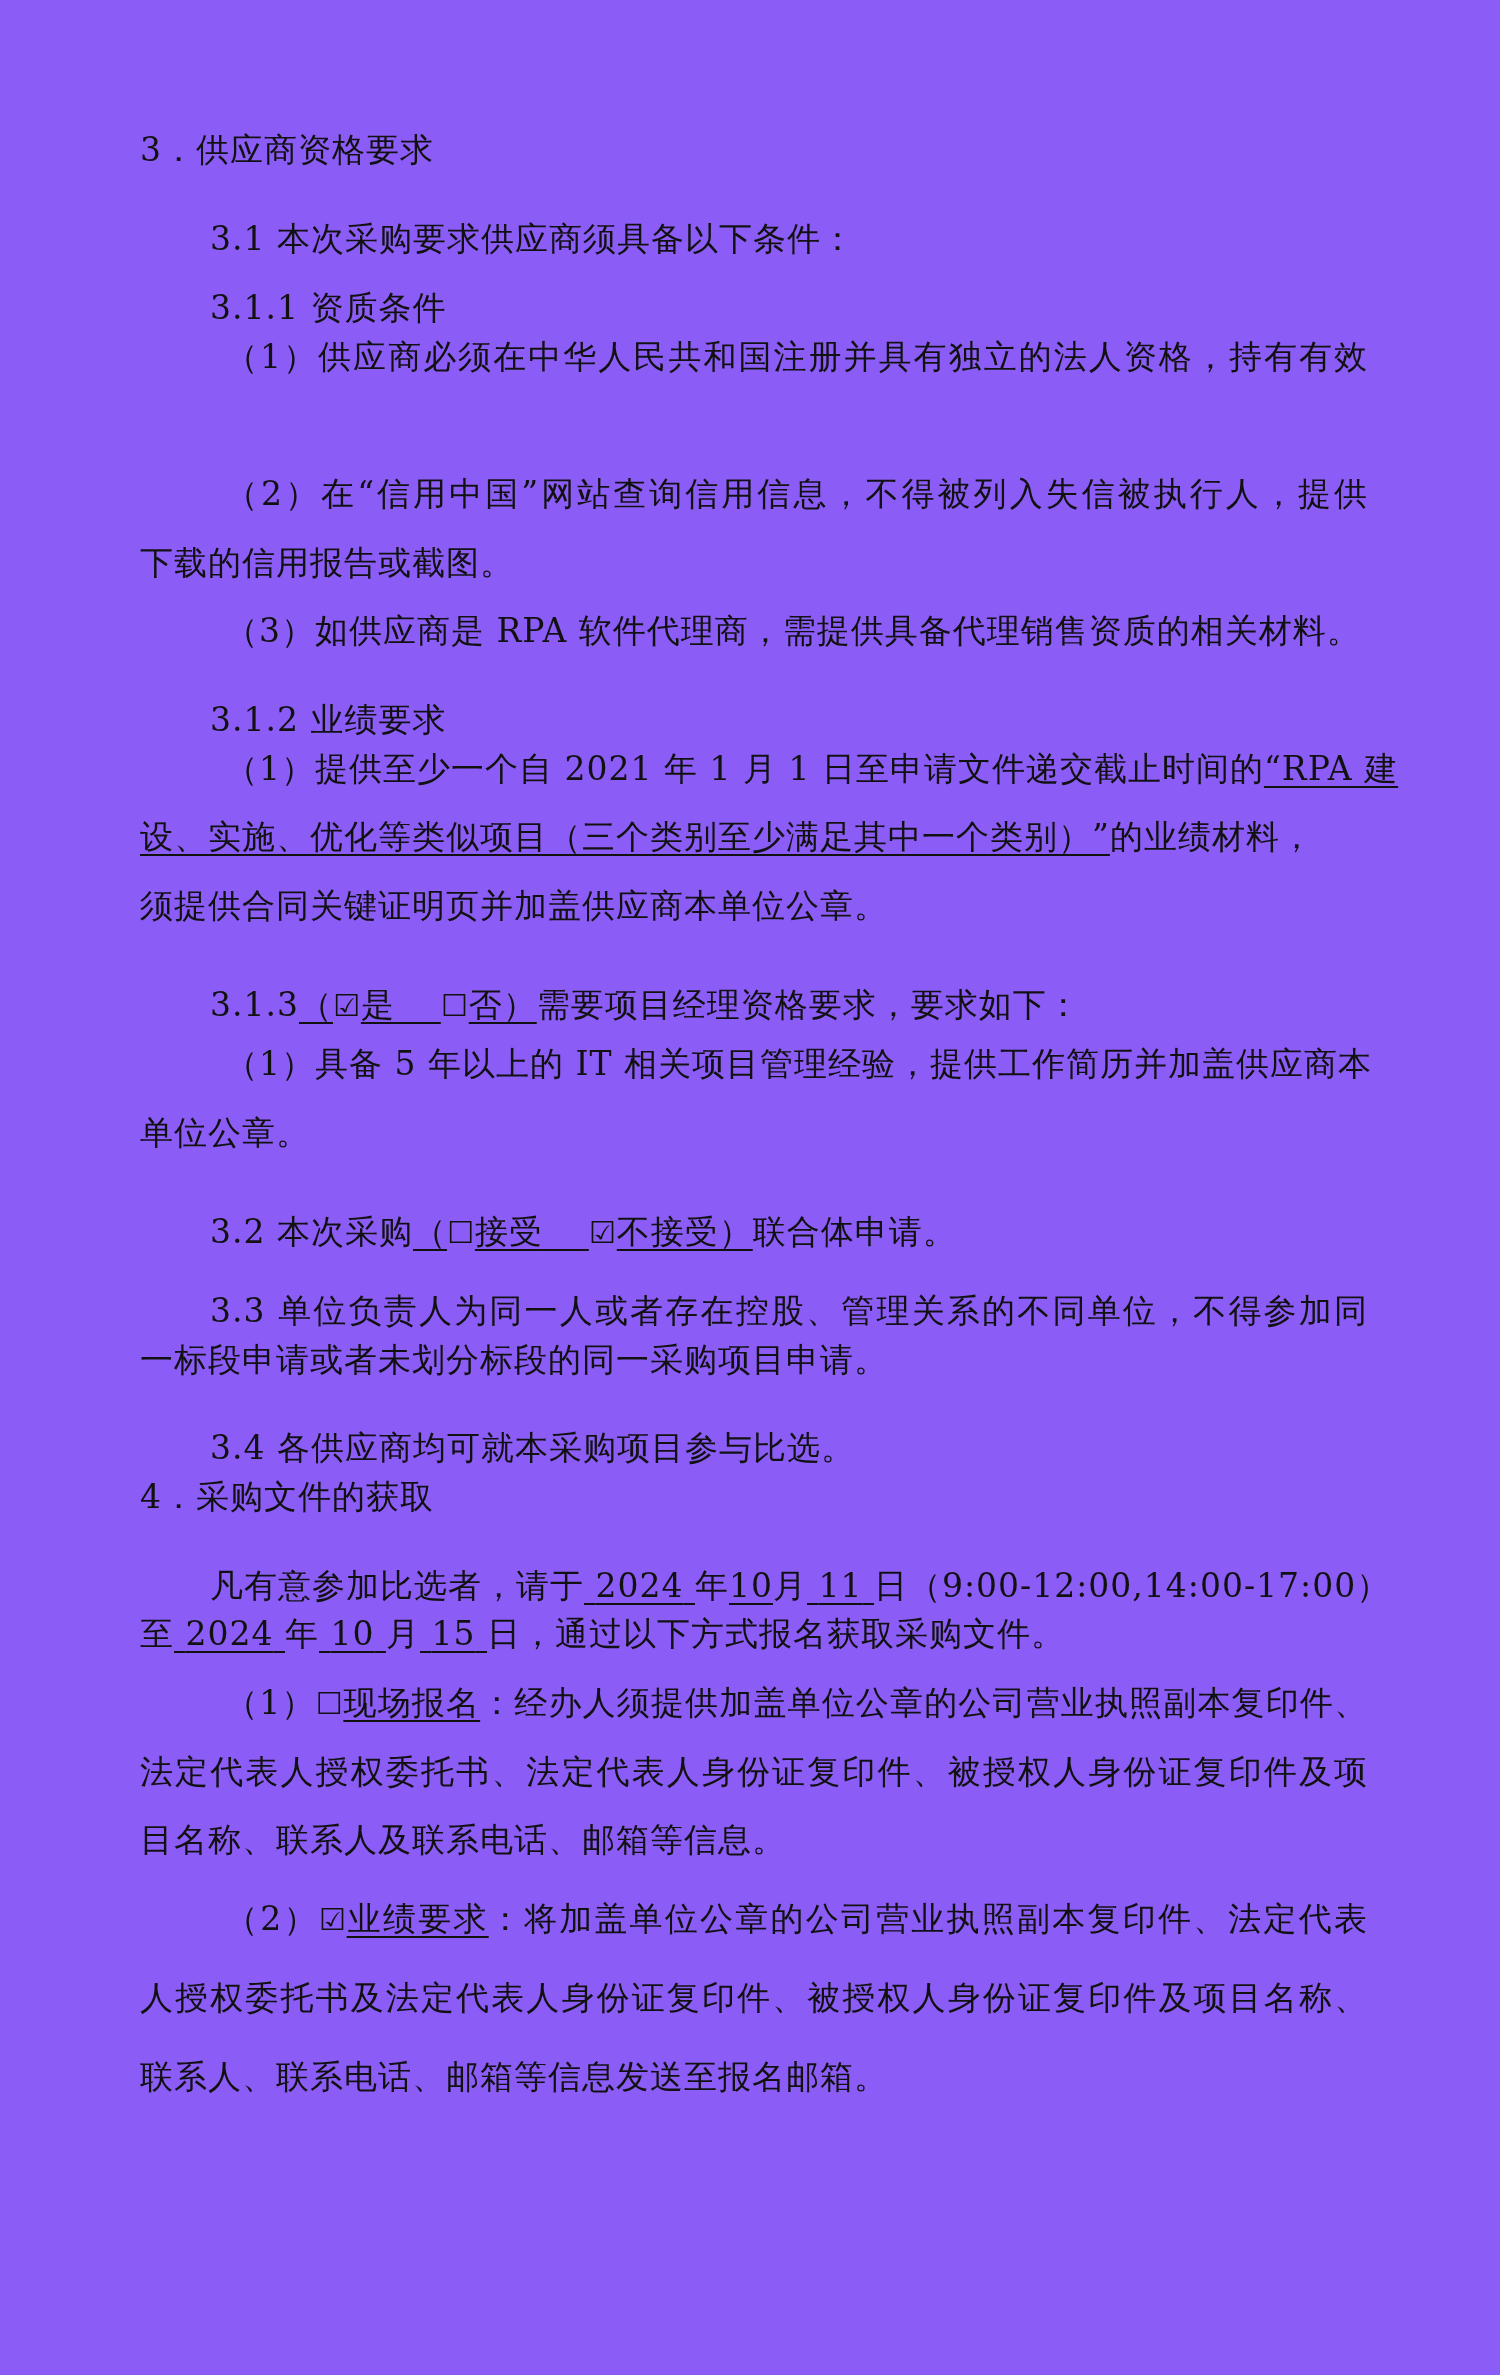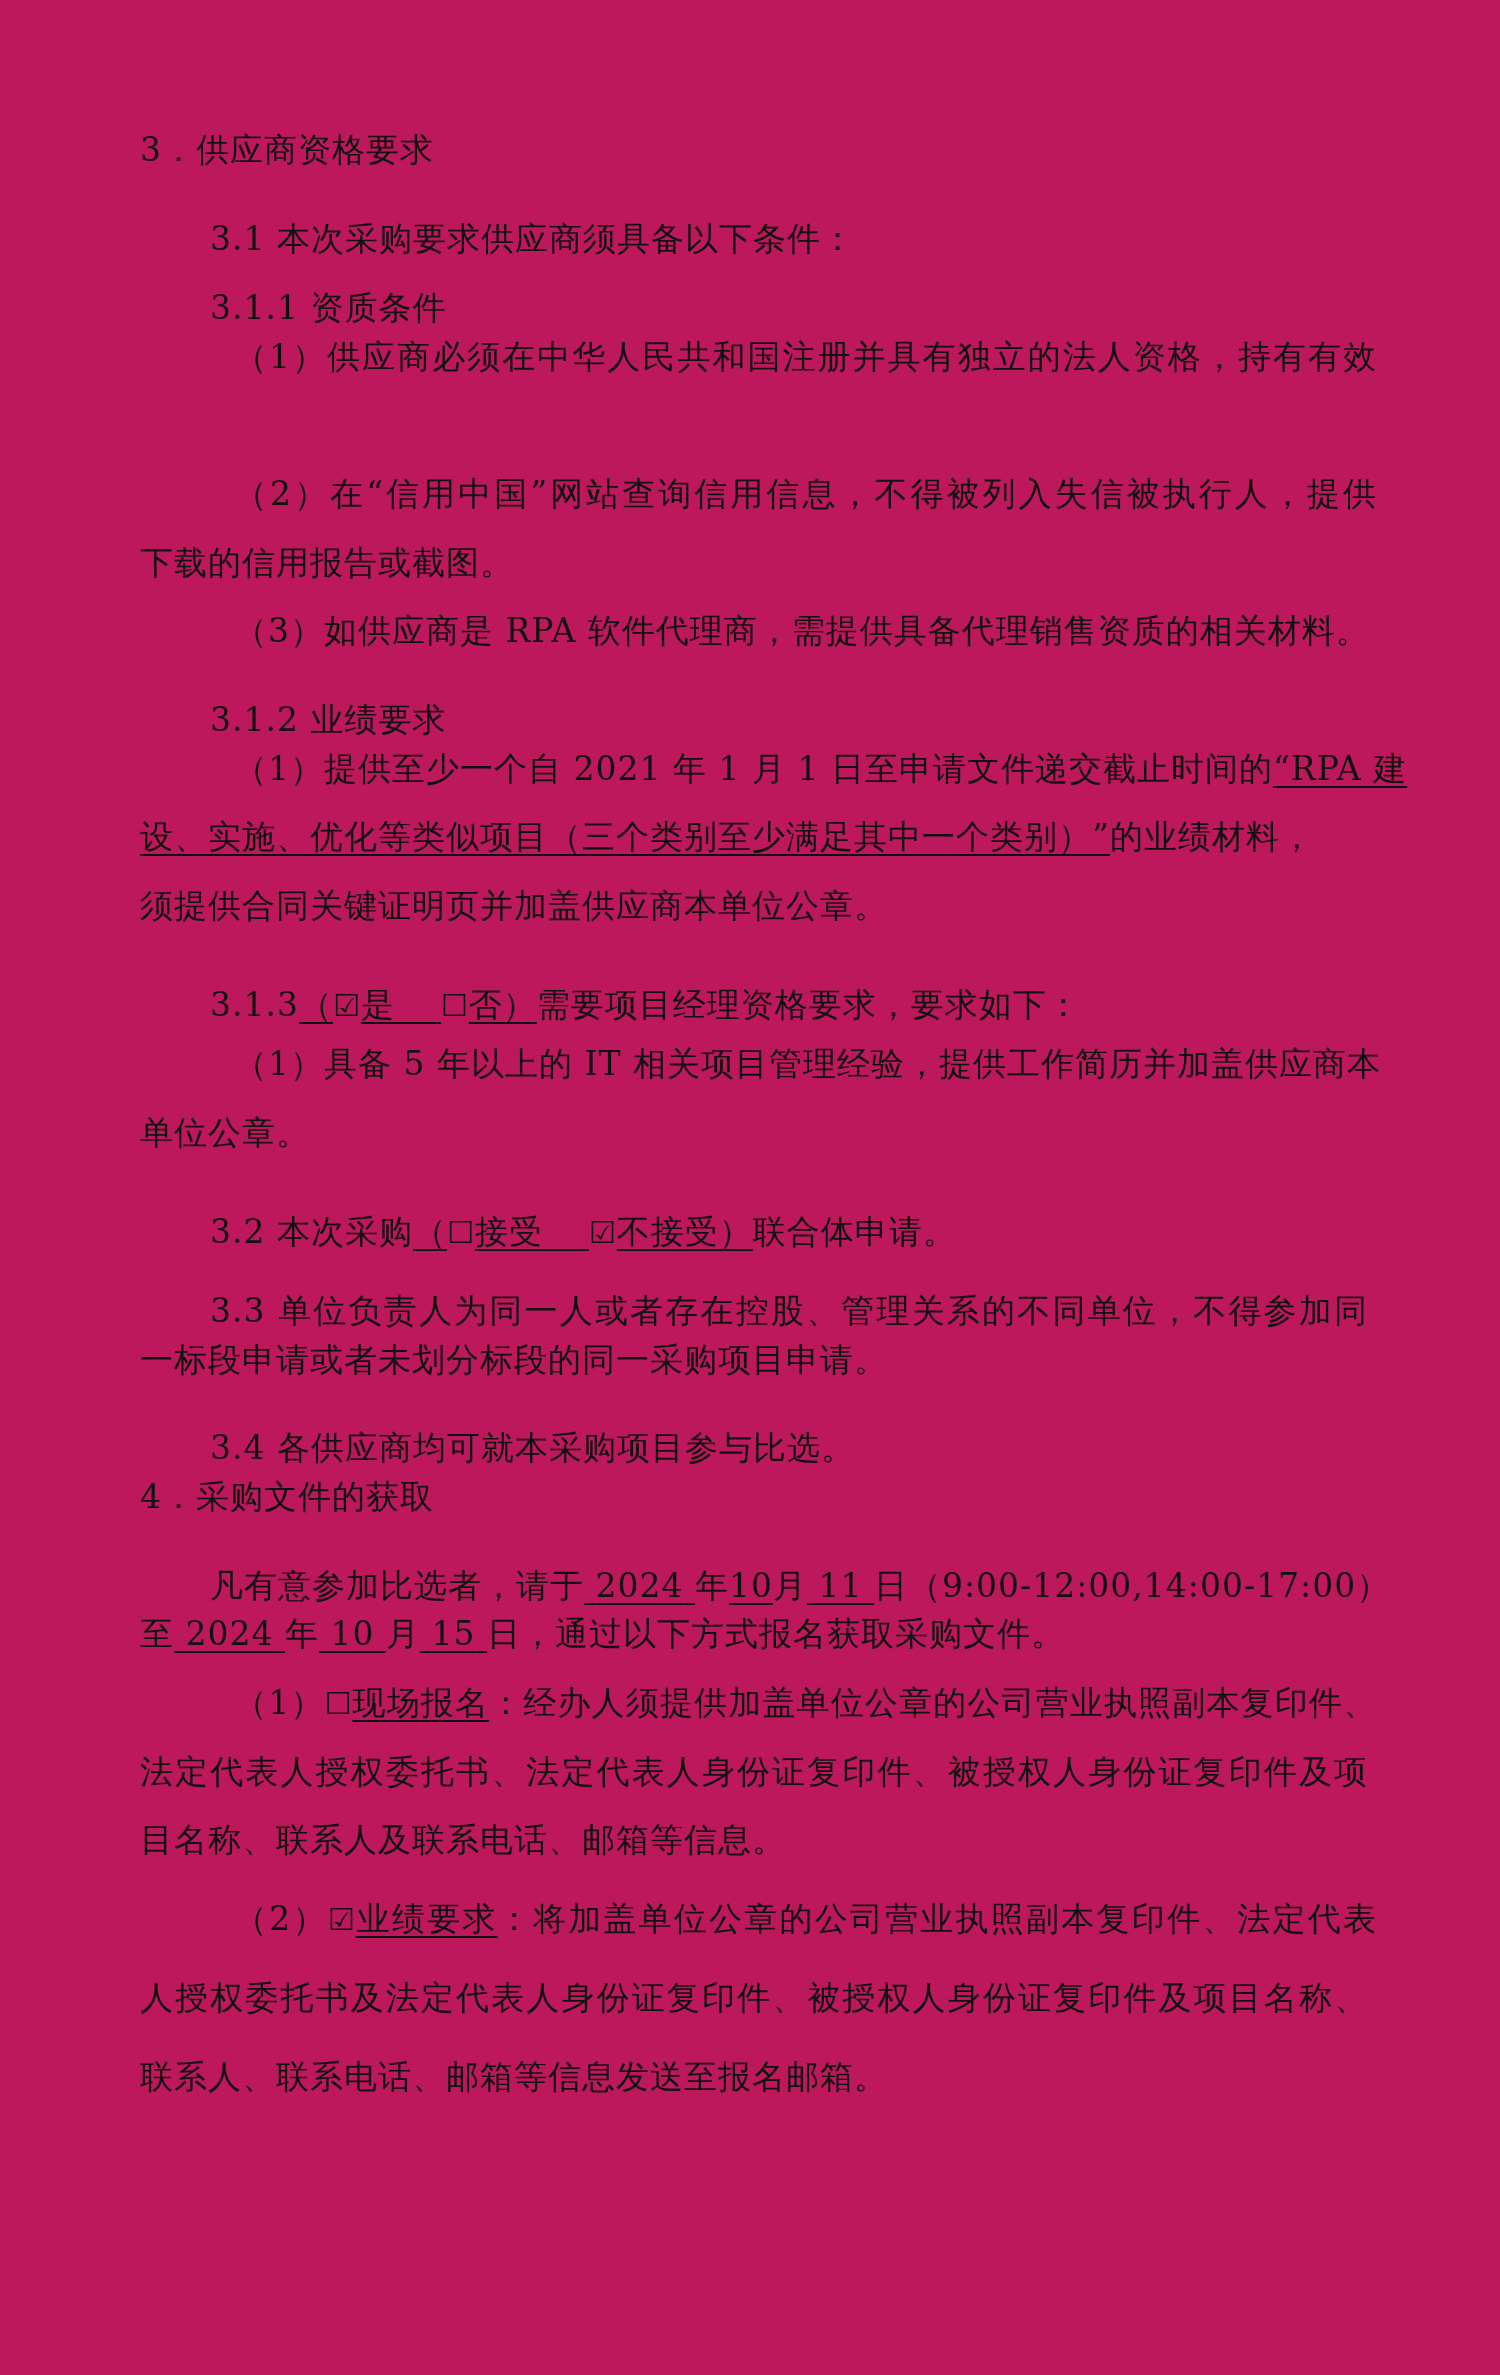--- a/index.html
+++ b/index.html
@@ -1,22 +1,22 @@
 <!DOCTYPE html>
 <html><head>
 <meta charset="utf-8">
 <style>
   html, body { margin:0; padding:0; background:#ffffff; }
   body { width:1500px; height:2375px; position:relative; overflow:hidden;
          font-family:"DejaVu Serif","Liberation Serif",serif; color:#111; }
-  .page { position:absolute; left:0; top:0; width:1500px; height:2375px; background:#be185d; }
+  .page { position:absolute; left:0; top:0; width:1500px; height:2375px; background:#8b5cf6; }
   .line { position:absolute; left:140px; width:1228px; font-size:33px; line-height:44px;
           white-space:nowrap; letter-spacing:1px; }
   .ind1 { left:210px; width:1158px;margin-top:20px; }
-  .ind2 { left:225px; width:1143px;margin-left:9px; }
+  .ind2 { left:225px; width:1143px; }
   .u { text-decoration:underline; text-underline-offset:6px; text-decoration-thickness:2px; }
   .just { text-align:justify; text-align-last:justify; }
   .box { display:inline-block; font-family:"DejaVu Sans",sans-serif; font-size:30px; }
 </style>
 </head>
 <body>
 
 <div class="page">
 
   <div class="line" style="top:128px">3．供应商资格要求</div>

